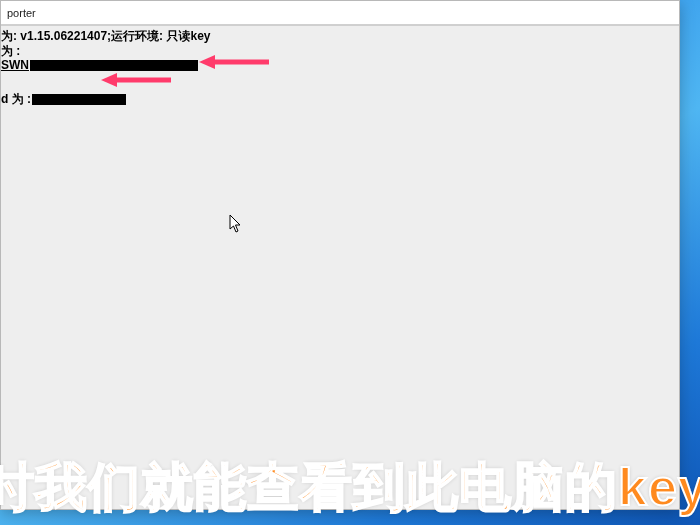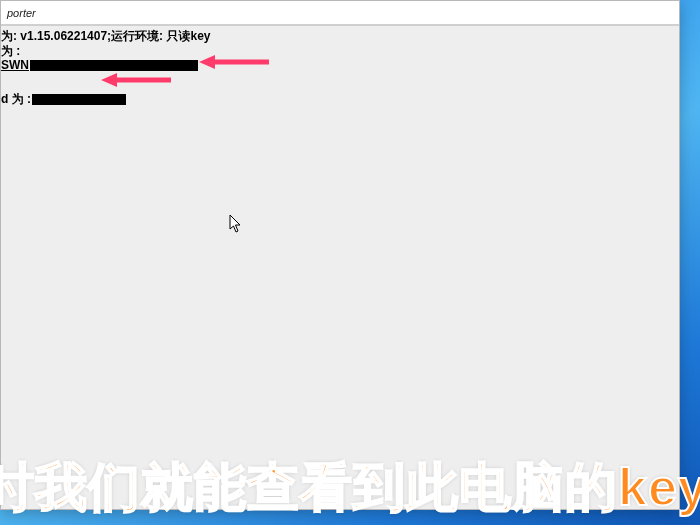--- a/index.html
+++ b/index.html
@@ -15,21 +15,21 @@
     background: #ffffff;
     border: 1px solid #b8b8b8;
     box-shadow: 0 4px 14px rgba(0,0,0,0.25);
     display: flex; flex-direction: column;
   }
   .titlebar {
     height: 24px; background: #ffffff;
     border-bottom: 1px solid #d0d0d0;
     display: flex; align-items: center;
     padding: 0 6px;
-    font-size: 11px; color: #222; font-style: italic;
+    font-size: 11px; color: #222;
   }
   .content {
     flex: 1; background: #eeeeee; position: relative;
     border-top: 1px solid #cfcfcf;
   }
   .line {
     position: absolute; left: 0;
     font-size: 12px; font-weight: bold; color: #000;
     white-space: nowrap;
     display: flex; align-items: center;

